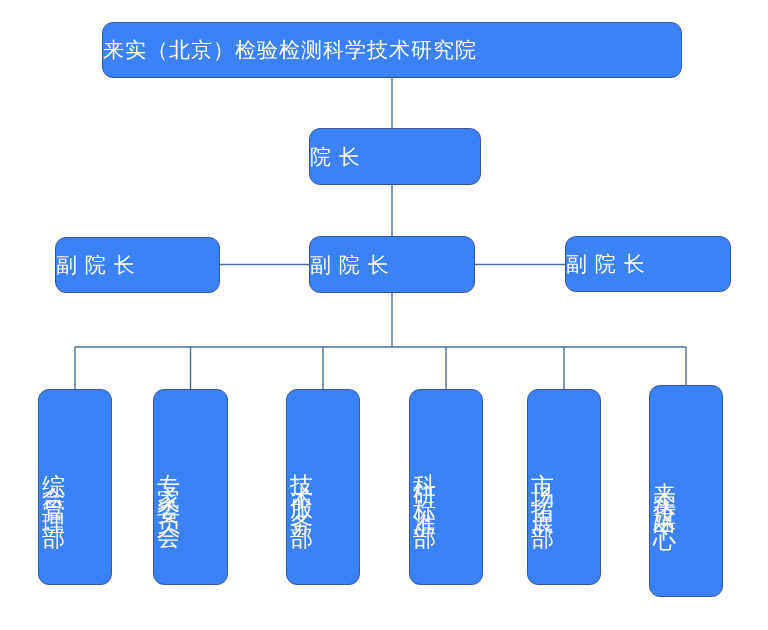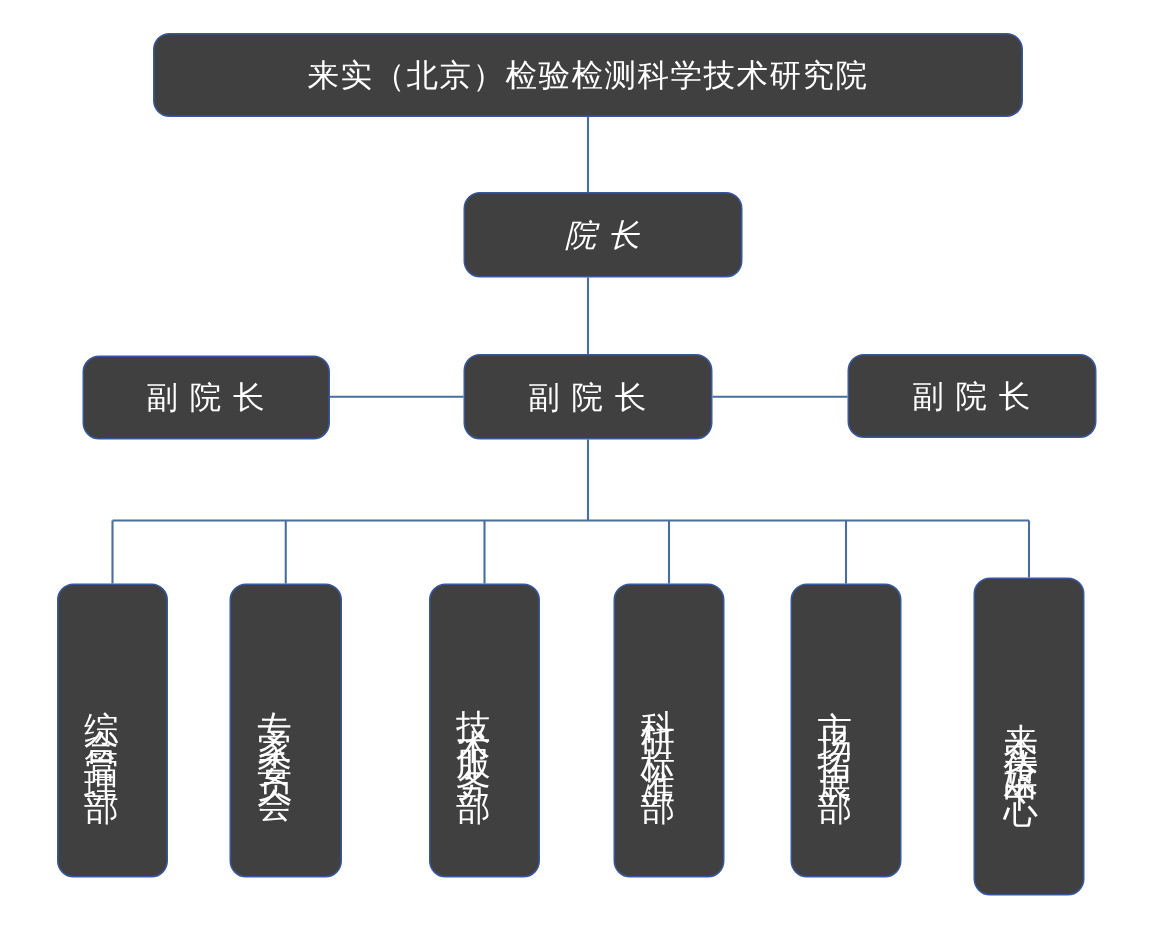--- a/index.html
+++ b/index.html
@@ -16,27 +16,26 @@
     overflow: hidden;
   }
   .connectors {
     position: absolute;
     left: 0; top: 0;
     width: 768px;
     height: 630px;
   }
   .org-box {
     position: absolute;
-    background: #404040;
+    background: #3b82f6;
     border: 1.5px solid #38589E;
     border-radius: 11px;
     color: #ffffff;
     display: flex;
     align-items: center;
-    justify-content: center;
     box-sizing: border-box;
   }
   .hlabel {
     font-size: 21px;
     font-weight: 500;
     letter-spacing: 1px;
     white-space: pre;
   }
   .vlabel {
     writing-mode: vertical-rl;
@@ -46,21 +45,21 @@
     letter-spacing: 13px;
     padding-block-start: 13px;
     white-space: pre;
   }
   .vlabel.tight {
     letter-spacing: 9px;
     padding-block-start: 9px;
   }
   
   .box-root        { left: 102px; top: 22px;  width: 580px; height: 56px; }
-  .box-president   { left: 309px; top: 128px; width: 186px; height: 57px; font-style: italic; }
+  .box-president   { left: 309px; top: 128px; width: 172px; height: 57px; }
   .box-vp-left     { left: 55px;  top: 237px; width: 165px; height: 56px; }
   .box-vp-center   { left: 309px; top: 236px; width: 166px; height: 57px; }
   .box-vp-right    { left: 565px; top: 236px; width: 166px; height: 56px; }
   .box-dept-0 { left: 38px;  top: 389px; width: 74px; height: 196px; }
   .box-dept-1 { left: 153px; top: 389px; width: 75px; height: 196px; }
   .box-dept-2 { left: 286px; top: 389px; width: 74px; height: 196px; }
   .box-dept-3 { left: 409px; top: 389px; width: 74px; height: 196px; }
   .box-dept-4 { left: 527px; top: 389px; width: 74px; height: 196px; }
   .box-dept-5 { left: 649px; top: 385px; width: 74px; height: 212px; }
 </style>

